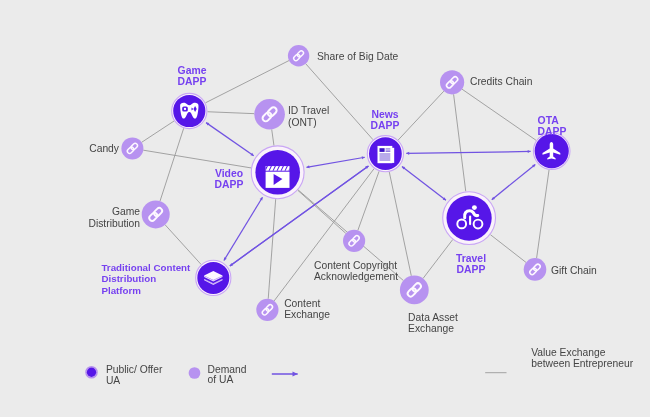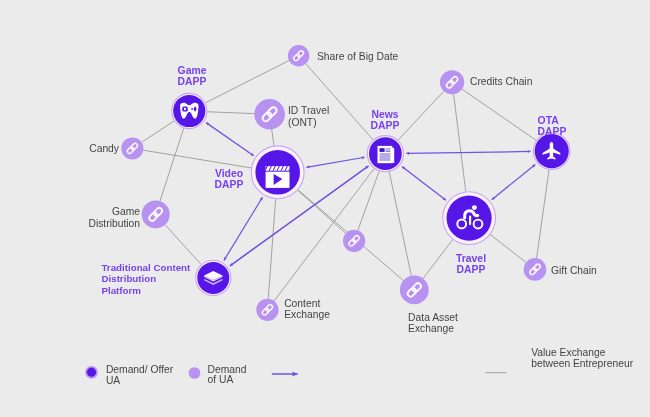--- a/index.html
+++ b/index.html
@@ -274,24 +274,26 @@
     <div class="lbl dapp-label" style="left: 190.3px; top: 261.9px; font-size: 9.75px; line-height: 11.5px; transform: translateX(-100%); text-align: left;">Traditional Content
 Distribution
 Platform</div>
     <div class="lbl chain-label" style="left: 317px; top: 51.3px;">Share of Big Date</div>
     <div class="lbl chain-label" style="left: 288px; top: 105.3px;">ID Travel
 (ONT)</div>
     <div class="lbl chain-label" style="left: 119px; top: 143.3px; transform: translateX(-100%); text-align: right;">Candy</div>
     <div class="lbl chain-label" style="left: 140px; top: 206.3px; transform: translateX(-100%); text-align: right;">Game
 Distribution</div>
     <div class="lbl chain-label" style="left: 470px; top: 75.8px;">Credits Chain</div>
+    <div class="lbl chain-label" style="left: 314px; top: 259.5px;">Content Copyright
+Acknowledgement</div>
     <div class="lbl chain-label" style="left: 284.2px; top: 297.9px;">Content
 Exchange</div>
     <div class="lbl chain-label" style="left: 433px; top: 311.7px; transform: translateX(-50%); ">Data Asset
 Exchange</div>
     <div class="lbl chain-label" style="left: 551px; top: 264.5px;">Gift Chain</div>
-    <div class="lbl legend-label" style="left: 105.9px; top: 365px;">Demand/ Offer
+    <div class="lbl legend-label" style="left: 105.9px; top: 365px;">Public/ Offer
 UA</div>
     <div class="lbl legend-label" style="left: 207.6px; top: 364.6px;">Demand
 of UA</div>
     <div class="lbl legend-label" style="left: 512.2px; top: 348px; margin-left: 19px;">Value Exchange
 between Entrepreneur</div>
   </div>
 
 </body></html>

